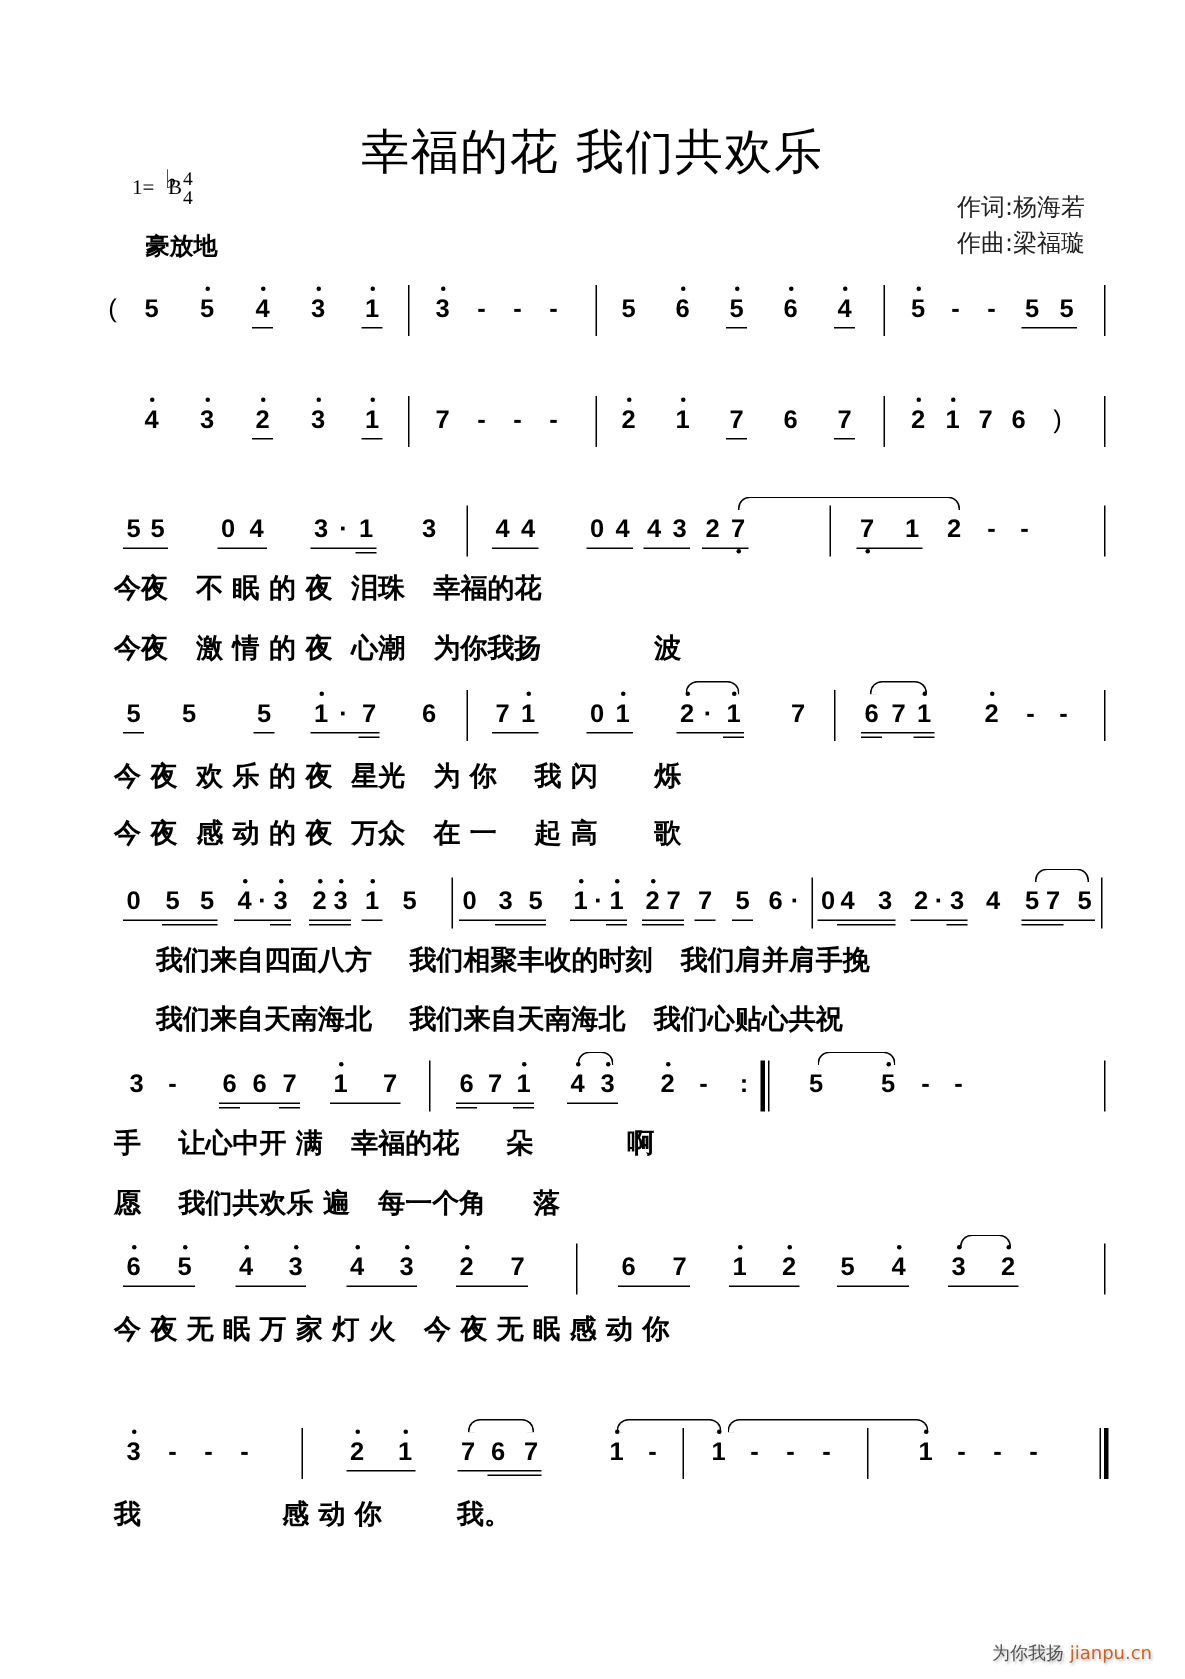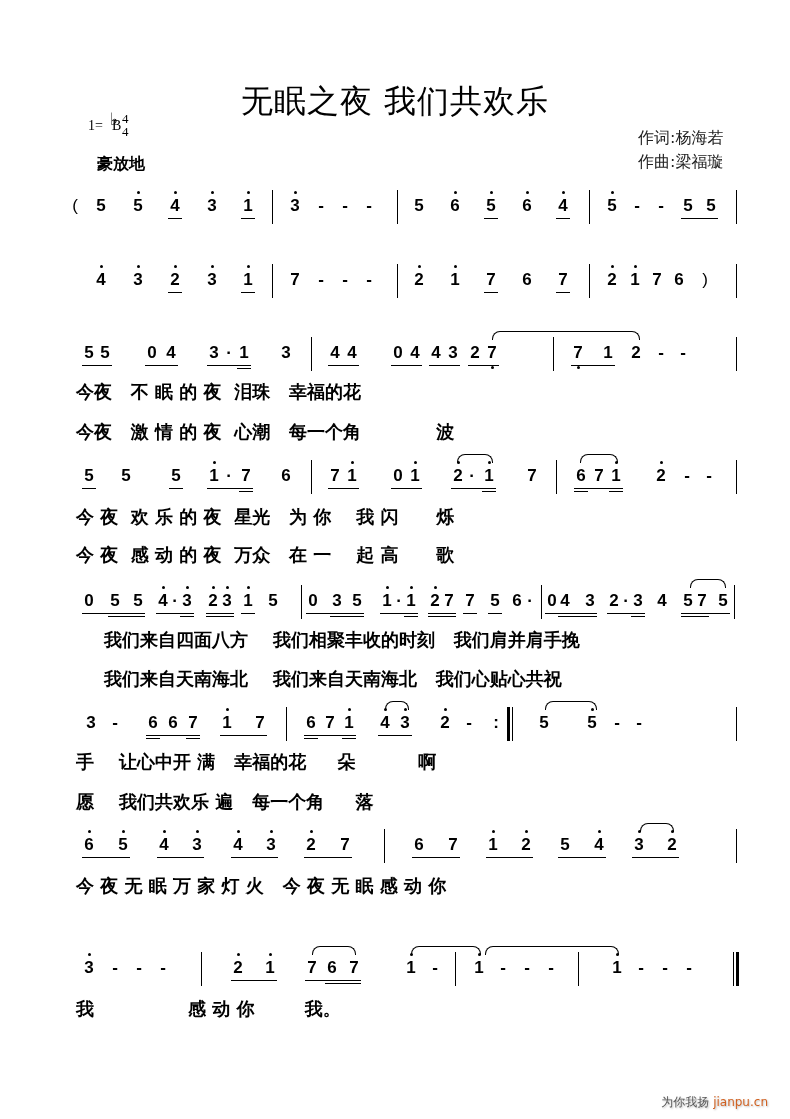--- a/index.html
+++ b/index.html
@@ -20,21 +20,21 @@
   .slur { position: absolute; border: 1px solid #000; border-bottom: none; border-radius: 8px 8px 0 0; height: 8px; }
   .lyr { position: absolute; font-size: 18px; font-weight: bold; letter-spacing: 0; white-space: pre; }
   .watermark { position: absolute; right: 22px; bottom: 8px; font-size: 12px; color: #555; text-shadow: 1px 1px 2px #bbb; }
   .watermark .site { color: #d06020; }
 </style>
 </head>
 <body>
 
 <div>
 
-  <div class="title">无眠之夜  我们共欢乐</div>
+  <div class="title">幸福的花  我们共欢乐</div>
 
   <div class="key">
     <span>1=</span>
     <span class="flat">♭</span>
     <span style="position:absolute;left:24px;top:0;">B</span>
     <span class="frac">
       <span>4</span><br>
       <span>4</span>
     </span>
   </div>
@@ -138,21 +138,21 @@
     <div class="bar" style="left:553px;top:-6px;height:34px;"></div>
     <span class="n" style="left:571px;">7<i class="dt bot"></i></span>
     <span class="n" style="left:601px;">1</span>
     <div class="ul" style="left:571px;width:44px;top:22px;"></div>
     <span class="n" style="left:629px;">2</span>
     <span class="n" style="left:654px;">-</span>
     <span class="n" style="left:676px;">-</span>
     <div class="bar" style="left:736px;top:-6px;height:34px;"></div>
   </div>
   <div class="lyr" style="left:76px;top:380px;">今夜   不 眠 的 夜  泪珠   幸福的花</div>
-  <div class="lyr" style="left:76px;top:420px;">今夜   激 情 的 夜  心潮   每一个角            波</div>
+  <div class="lyr" style="left:76px;top:420px;">今夜   激 情 的 夜  心潮   为你我扬            波</div>
 
   <div class="row" style="top:466px;">
     <span class="n" style="left:82px;">5</span>
     <div class="ul" style="left:82px;width:14px;top:22px;"></div>
     <span class="n" style="left:119px;">5</span>
     <span class="n" style="left:169px;">5</span>
     <div class="ul" style="left:169px;width:14px;top:22px;"></div>
     <span class="n" style="left:207px;">1<i class="dt top"></i></span>
     <span class="n" style="left:222px;">·</span>
     <span class="n" style="left:239px;">7</span>

